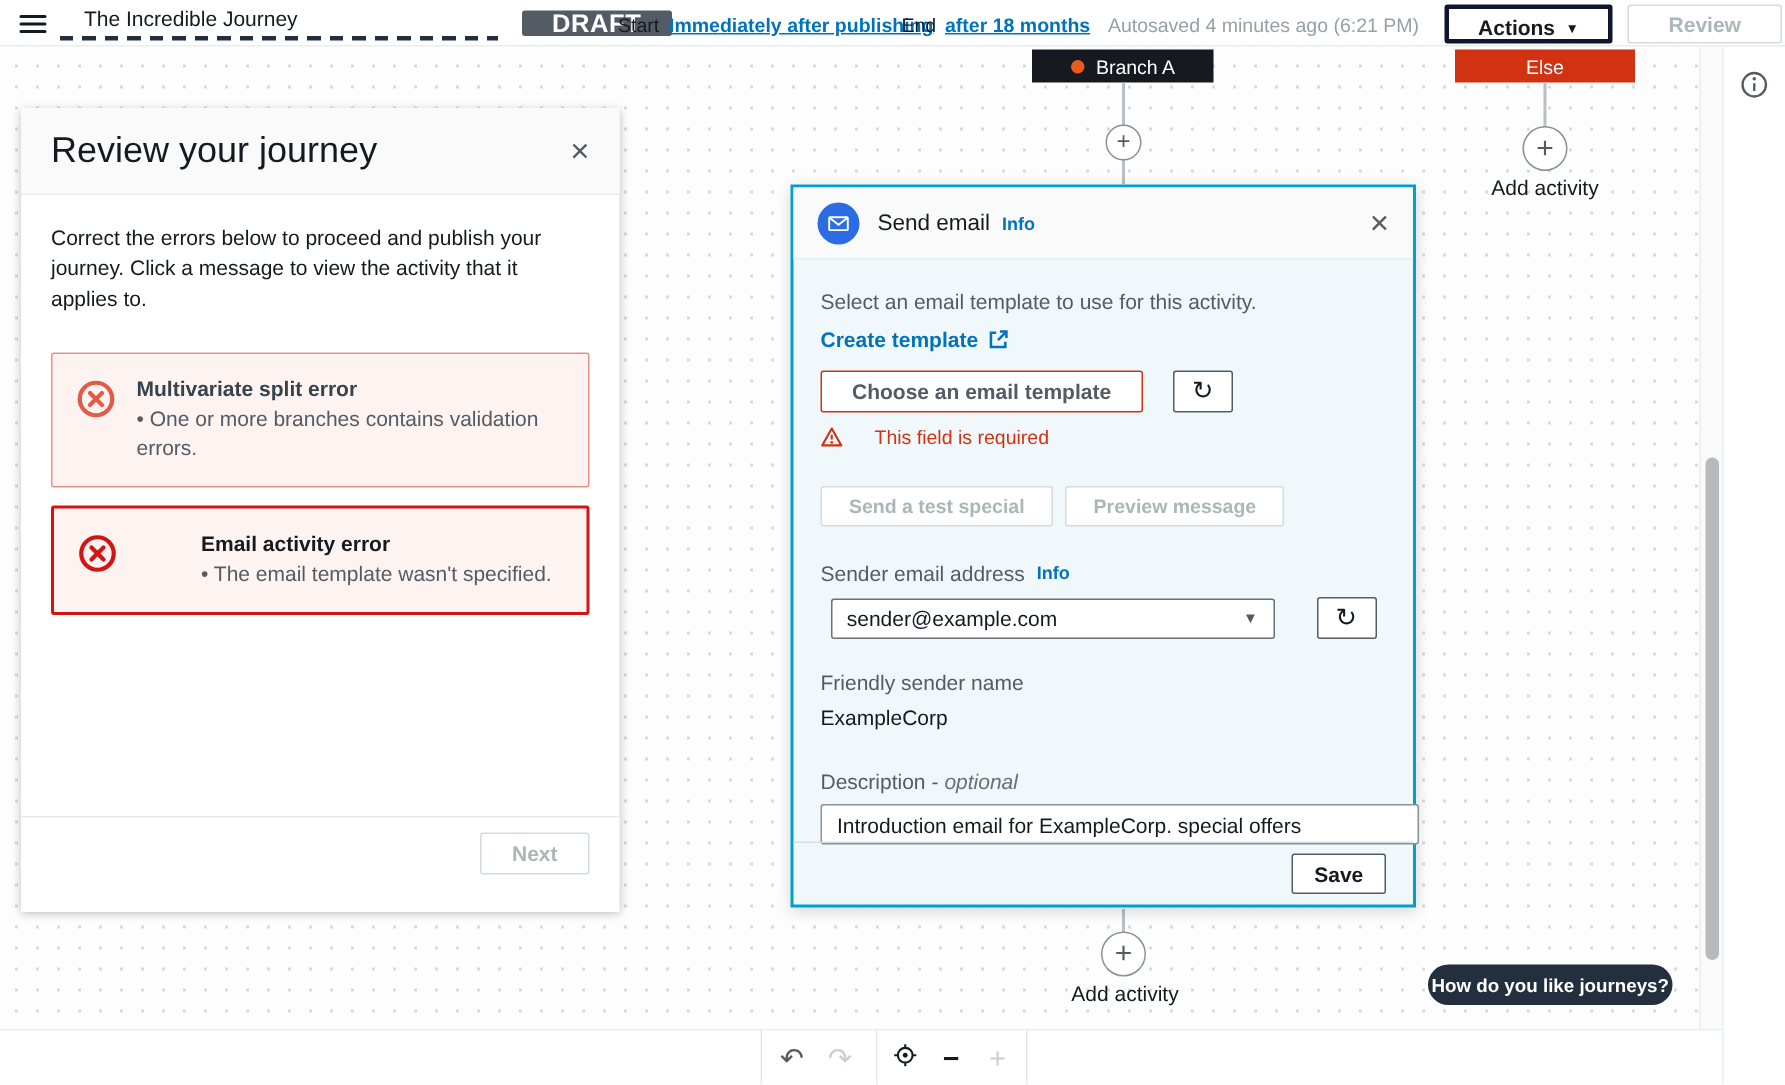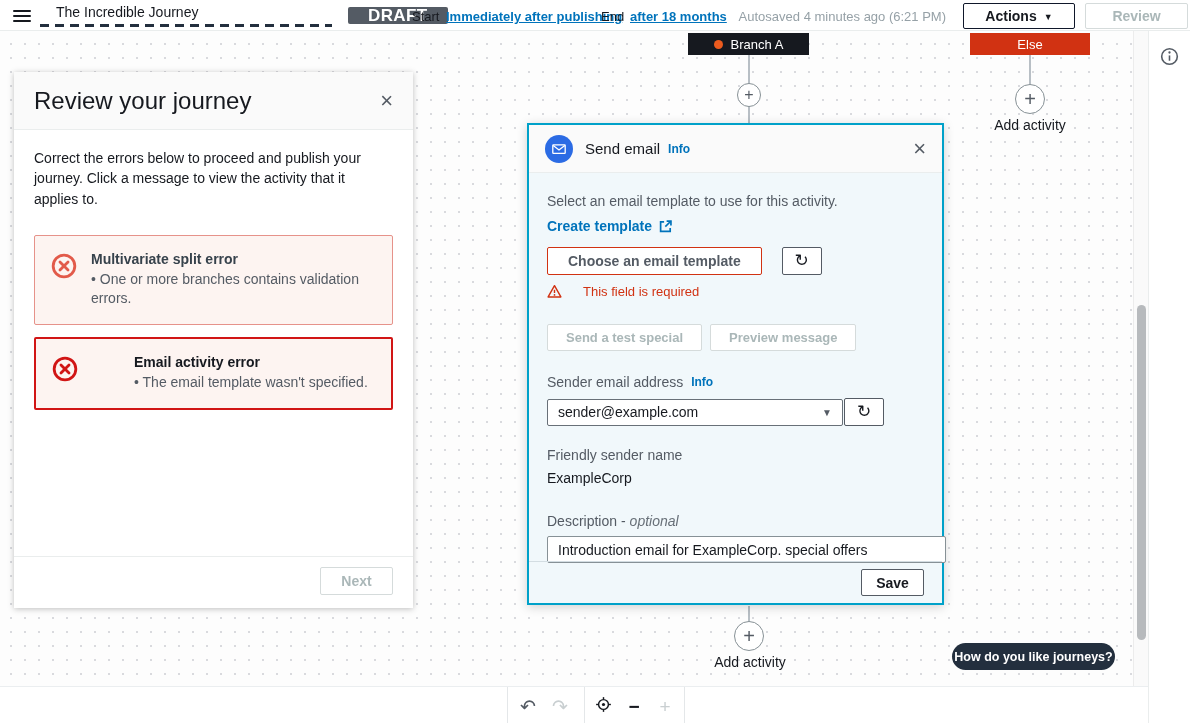--- a/index.html
+++ b/index.html
@@ -29,21 +29,21 @@
     letter-spacing: .4px; border-radius: 2px; line-height: 13px;
   }
   .tb-text { position: absolute; top: 9px; font-size: 13px; color: #16191f; white-space: nowrap; }
   .tb-link { position: absolute; top: 9px; font-size: 13px; font-weight: bold; color: #0073bb;
              text-decoration: underline; white-space: nowrap; cursor: pointer; }
   .autosaved { position: absolute; right: 244px; top: 9px; font-size: 13px; color: #96a1a7; white-space: nowrap; }
   .tb-btn {
     position: absolute; top: 3px; height: 26px; border-radius: 2px; background: #fff;
     font-size: 14px; font-weight: bold; text-align: center; line-height: 24px; cursor: pointer;
   }
-  .actions-btn { left: 963px; width: 112px; border: 1px solid #0f172a; color: #16191f; }
+  .actions-btn { left: 963px; width: 112px; border: 3px solid #0f172a; color: #16191f; }
   .actions-btn .caret { font-size: 9px; position: relative; top: -1px; margin-left: 7px; }
   .review-btn { left: 1085px; width: 103px; border: 1px solid #d5dbdb; color: #aab7b8; }
 
   
   .canvas {
     position: absolute; left: 0; top: 31px; width: 1148px; height: 655px;
     background-color: #fdfdfd;
     background-image: radial-gradient(#d9dade 1.1px, transparent 1.2px);
     background-size: 14px 14px; background-position: 4px 6px;
     z-index: 1;
@@ -120,21 +120,21 @@
   }
   .error-card.soft { border: 1px solid #e6928a; }
   .error-card.strong { border: 2px solid #d11515; margin-top: 12px; gap: 42px; }
   .error-icon { flex: 0 0 26px; height: 26px; margin-top: 2px; }
   .error-content { margin-left: 14px; }
   .error-title { font-size: 14px; font-weight: bold; color: #37424c; margin-bottom: 3px; }
   .error-card.strong .error-title { color: #16191f; }
   .error-msg { font-size: 14px; color: #545b64; line-height: 1.4; }
   .error-msg::before { content: "•  "; }
   .panel-footer {
-    position: absolute; left: 0; bottom: 4px; width: 100%; height: 48px;
+    position: absolute; left: 0; bottom: 16px; width: 100%; height: 48px;
     background: #fff; border-top: 1px solid #eaeded;
   }
   .next-btn {
     position: absolute; right: 20px; top: 10px; width: 73px; height: 28px;
     background: #fff; border: 1px solid #d5dbdb; border-radius: 2px;
     color: #aab7b8; font-size: 14px; font-weight: bold; cursor: pointer; font-family: inherit;
   }
 
   
   .email-dialog {
@@ -166,21 +166,21 @@
     color: #16191f; font-size: 17px; line-height: 24px; cursor: pointer; font-family: inherit;
   }
   .required-row { margin-top: 9px; gap: 21px; }
   .required-text { color: #d13212; font-size: 13px; }
   .test-row { margin-top: 25px; gap: 8px; }
   .ghost-btn {
     height: 27px; padding: 0 18px; background: #fff; border: 1px solid #d5dbdb; border-radius: 2px;
     color: #aab7b8; font-size: 13px; font-weight: bold; cursor: pointer; font-family: inherit;
   }
   .field-label { margin-top: 23px; font-size: 14px; color: #545b64; display: flex; align-items: center; }
-  .select-row { margin-top: 8px; gap: 1px; }
+  .select-row { margin-top: 8px; gap: 28px; justify-content: center; }
   .select-box {
     width: 296px; height: 27px; background: #fff; border: 1px solid #687078; border-radius: 2px;
     display: flex; align-items: center; padding: 0 10px; cursor: pointer;
   }
   .select-value { font-size: 14px; color: #16191f; }
   .select-caret { margin-left: auto; font-size: 10px; color: #545b64; }
   .static-value { margin-top: 7px; font-size: 14px; color: #16191f; }
   .desc-label { margin-top: 27px; }
   .desc-optional { font-style: italic; color: #687078; margin-left: 4px; }
   .text-input {

